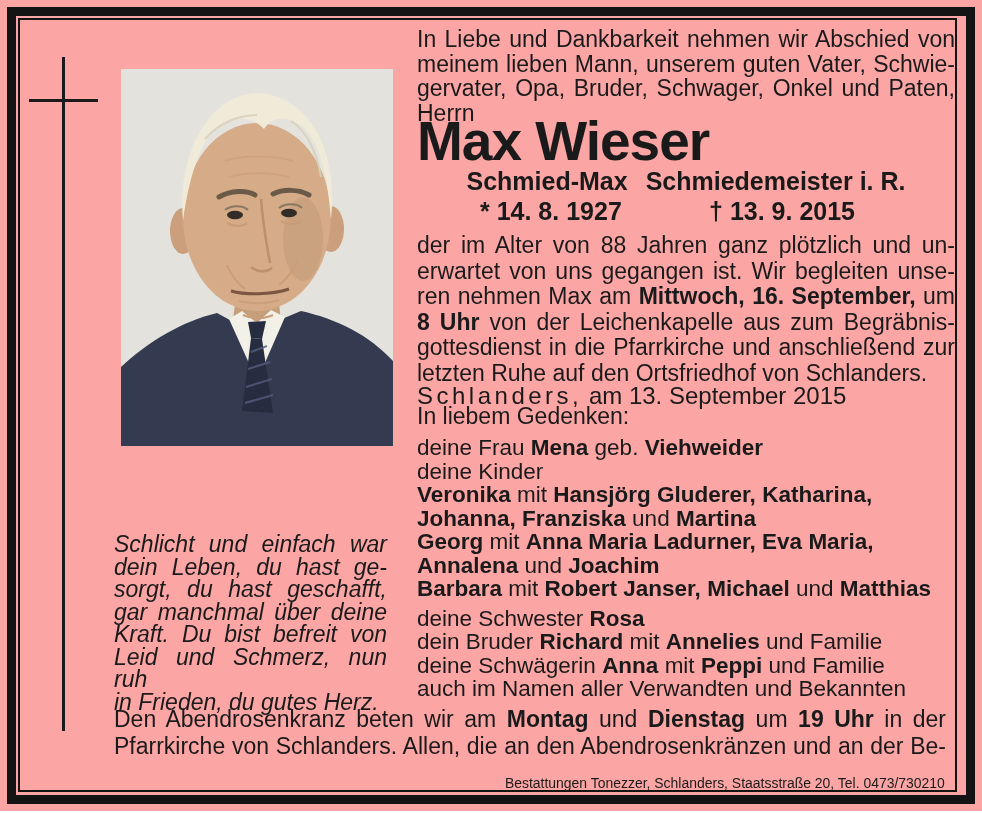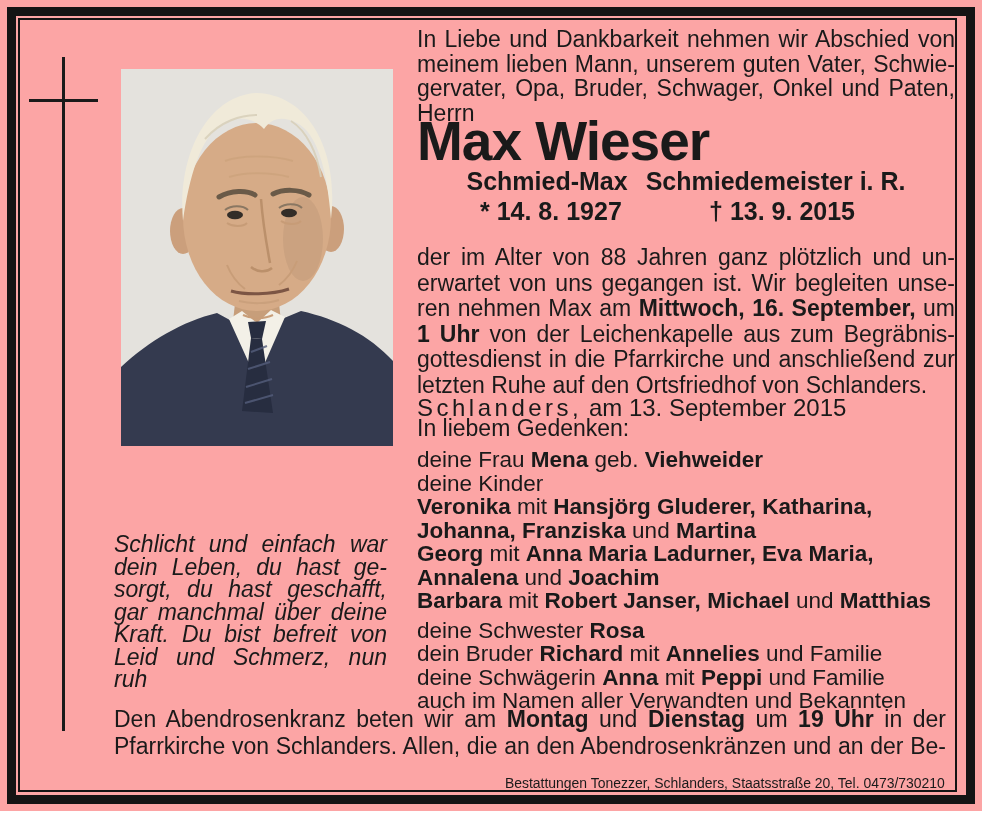--- a/index.html
+++ b/index.html
@@ -22,21 +22,21 @@
   .line { text-align:left; }
   .line.j { text-align:justify; text-align-last:justify; }
   .line.l { text-align:left; text-align-last:left; }
   .family .line.g { margin-top:6px; }
 
   .intro   { font-size:23px; line-height:24.5px; }
   .name    { font-size:55px; line-height:50px; margin-top:-9px; font-weight:700; text-align:left; letter-spacing:-1px; }
   .subtitle{ font-size:25px; line-height:28px; margin-top:1px; font-weight:700; text-align:center; }
   .subtitle .prof { margin-left:18px; }
   .dates   { display:flex; justify-content:space-between; font-weight:700; font-size:25px; line-height:28px; margin-top:2px; padding:0 100px 0 63px; }
-  .announce{ margin-top:20px; font-size:23px; line-height:25.5px; }
+  .announce{ margin-top:8px; font-size:23px; line-height:25.5px; }
   .dateline{ margin-top:-3px; font-size:24px; line-height:26px; }
   .sp      { letter-spacing:3.5px; }
   .gedenken{ margin-top:-6px; font-size:23px; line-height:26px; }
   .family  { margin-top:7px; font-size:22.5px; line-height:23.5px; }
 
   .poem   { position:absolute; left:114px; top:517px; width:273px; font-style:italic; font-size:23px; line-height:22.5px;margin-top:16px; }
   .rosary { position:absolute; left:114px; top:706px; width:832px; font-size:23px; line-height:26.5px; }
   .footer { position:absolute; right:37px; top:775px; font-size:15.5px; line-height:16px; transform:scaleX(0.9); transform-origin:100% 0; white-space:nowrap; }
 </style>
 </head>
@@ -130,21 +130,21 @@
       <span class="nick">Schmied-Max</span><span class="prof">Schmiedemeister i. R.</span>
     </div>
     <div class="dates">
       <span>* 14. 8. 1927</span>
       <span>† 13. 9. 2015</span>
     </div>
     <div class="announce">
         <div class="line j"><span>der im Alter von 88 Jahren ganz plötzlich und un-</span></div>
         <div class="line j"><span>erwartet von uns gegangen ist. Wir begleiten unse-</span></div>
         <div class="line j"><span>ren nehmen Max am </span><b>Mittwoch, 16. September,</b><span> um</span></div>
-        <div class="line j"><b>1 Uhr</b><span> von der Leichenkapelle aus zum Begräbnis-</span></div>
+        <div class="line j"><b>8 Uhr</b><span> von der Leichenkapelle aus zum Begräbnis-</span></div>
         <div class="line j"><span>gottesdienst in die Pfarrkirche und anschließend zur</span></div>
         <div class="line l"><span>letzten Ruhe auf den Ortsfriedhof von Schlanders.</span></div>
       </div>
     <div class="dateline">
       <span class="sp">Schlanders,</span><span> am 13. September 2015</span>
     </div>
     <div class="gedenken">In liebem Gedenken:</div>
     <div class="family">
         <div class="line l"><span>deine Frau </span><b>Mena</b><span> geb. </span><b>Viehweider</b></div>
         <div class="line l"><span>deine Kinder</span></div>
@@ -160,19 +160,20 @@
       </div>
   </div>
 
   <div class="poem">
       <div class="line j"><span>Schlicht und einfach war</span></div>
       <div class="line j"><span>dein Leben, du hast ge-</span></div>
       <div class="line j"><span>sorgt, du hast geschafft,</span></div>
       <div class="line j"><span>gar manchmal über deine</span></div>
       <div class="line j"><span>Kraft. Du bist befreit von</span></div>
       <div class="line j"><span>Leid und Schmerz, nun ruh</span></div>
+      <div class="line l"><span>in Frieden, du gutes Herz.</span></div>
     </div>
   <div class="rosary">
       <div class="line j"><span>Den Abendrosenkranz beten wir am </span><b>Montag</b><span> und </span><b>Dienstag</b><span> um </span><b>19 Uhr</b><span> in der</span></div>
       <div class="line j"><span>Pfarrkirche von Schlanders. Allen, die an den Abendrosenkränzen und an der Be-</span></div>
     </div>
   <div class="footer">Bestattungen Tonezzer, Schlanders, Staatsstraße 20, Tel. 0473/730210</div>
 </div>
 
 </body></html>

